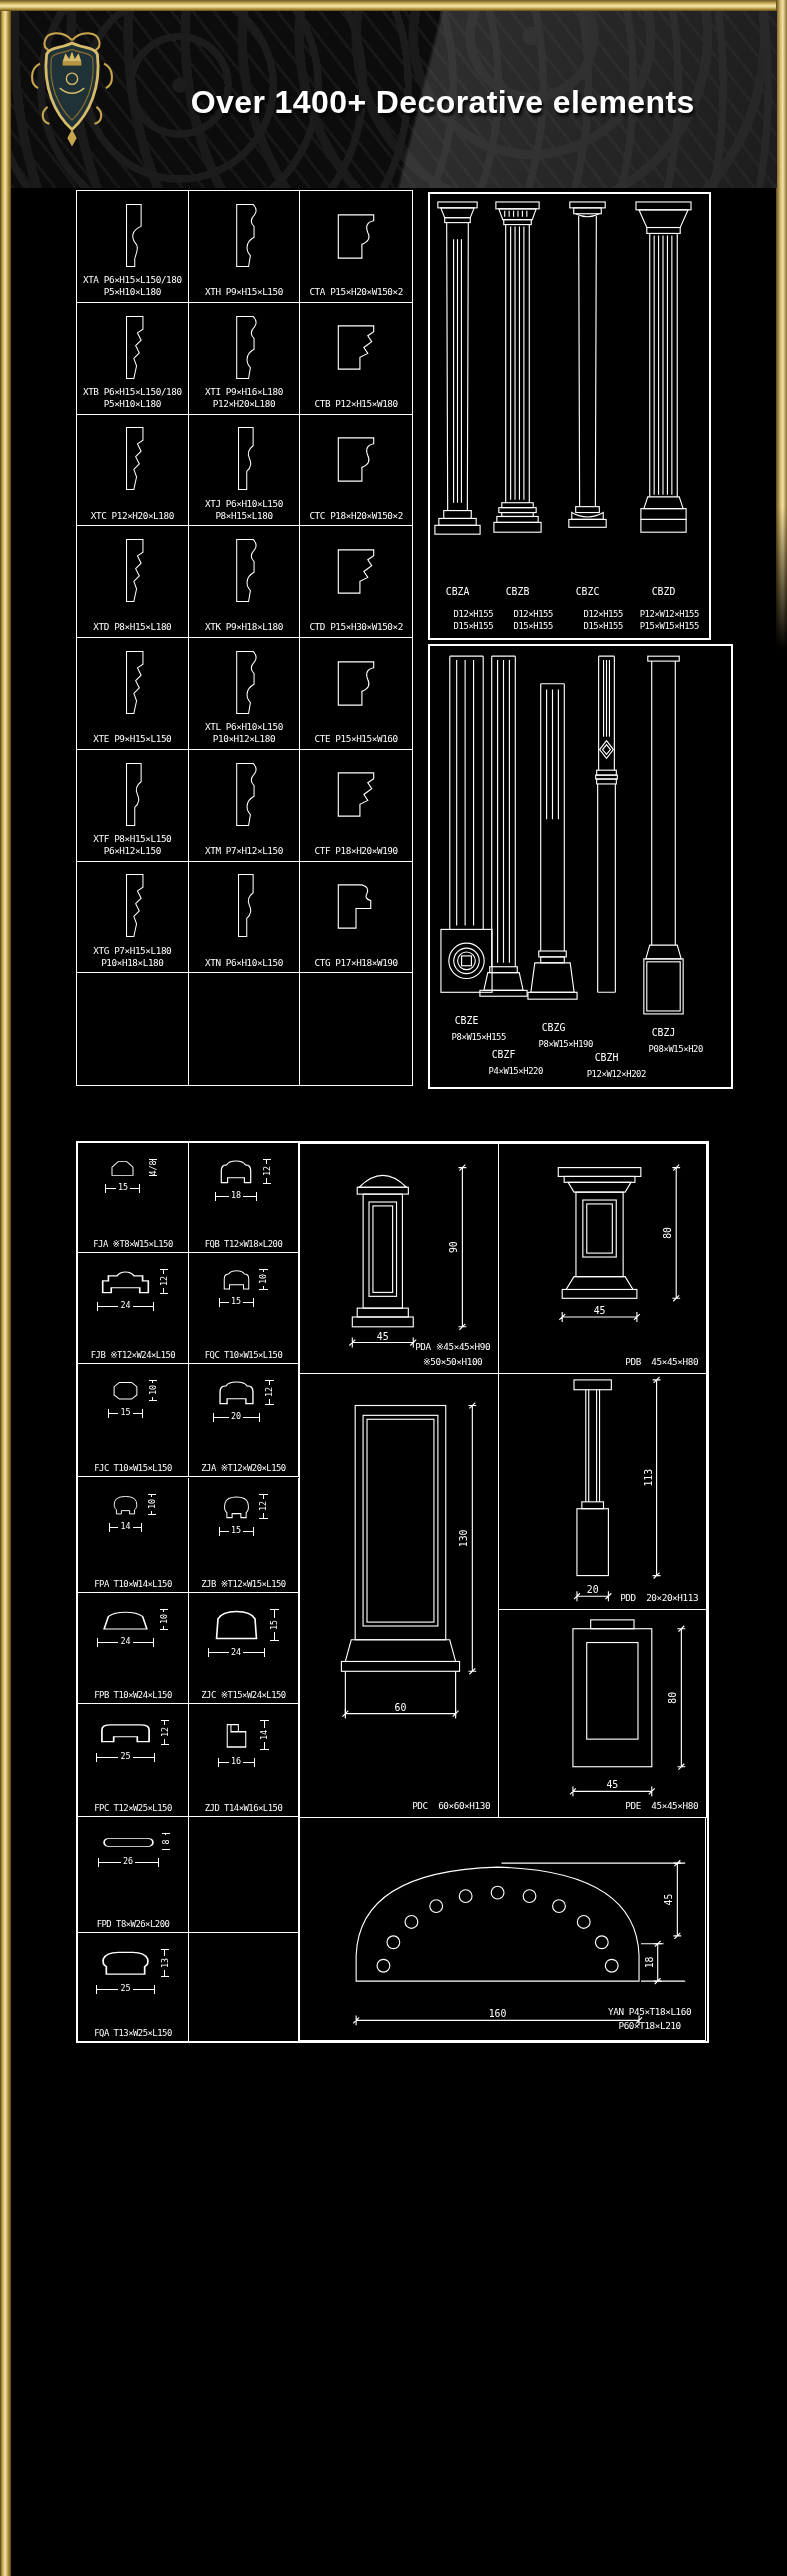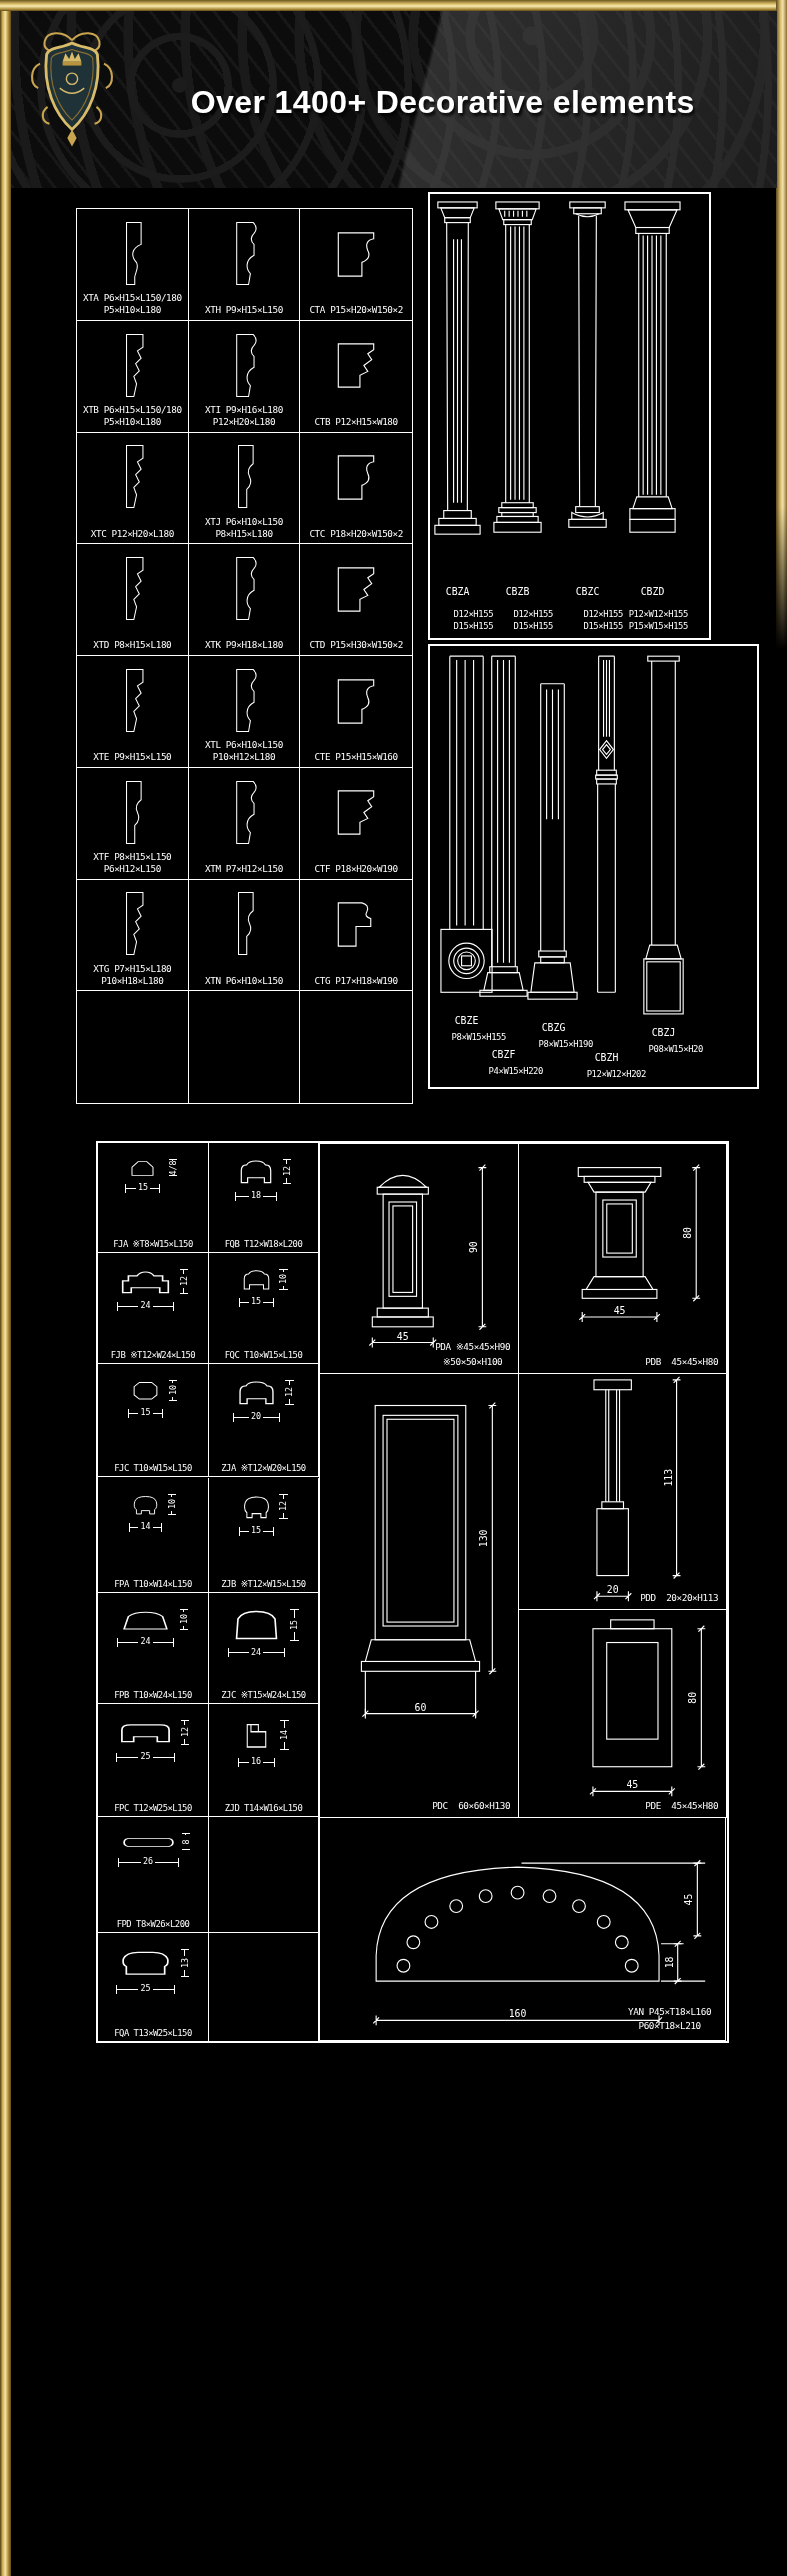--- a/index.html
+++ b/index.html
@@ -17,37 +17,37 @@
       repeating-radial-gradient(circle at 22% 42%, #1c1c1c 0 6.9px, rgba(0,0,0,0) 7.9px 45px),
       repeating-radial-gradient(circle at 68% 14%, #1a1a1a 0 8.9px, rgba(0,0,0,0) 9.8px 57px),
       repeating-linear-gradient(52deg, rgba(44,44,44,.35) 0 3px, rgba(0,0,0,0) 3px 16.7px);}
   .title{position:absolute;left:180px;top:73px;font-family:"Liberation Sans","DejaVu Sans",sans-serif;
     font-weight:bold;font-size:32px;color:#fff;letter-spacing:0.4px;white-space:nowrap;
     text-shadow:2px 3px 3px rgba(0,0,0,.85);}
   .crest{position:absolute;left:13.8px;top:13.8px;}
   .box{position:absolute;box-sizing:border-box;border:2px solid #fff;}
   .thinbox{position:absolute;box-sizing:border-box;border:1px solid #fff;}
   
-  .moldings{left:76px;top:208px;width:337px;height:896px;display:grid;
+  .moldings{left:76px;top:190px;width:337px;height:896px;display:grid;
     grid-template-columns:repeat(3,1fr);grid-template-rows:repeat(8,1fr);}
   .mcell{position:relative;box-sizing:border-box;display:flex;flex-direction:column;
     align-items:center;justify-content:flex-end;padding:3px 1px 3.9px 1px;}
   .mcell.br{border-right:1px solid #fff;} .mcell.bb{border-bottom:1px solid #fff;}
   .mcell svg{position:absolute;left:50%;transform:translateX(-50%);}
   .mlab{font-size:9.3px;line-height:11.8px;color:#fff;text-align:center;white-space:nowrap;letter-spacing:-0.4px;}
   .cad, .cad *{stroke:#fff;fill:none;stroke-width:1.15;}
   .cad text{fill:#fff;stroke:none;font-size:10px;font-family:"DejaVu Sans Mono",monospace;}
   
   .colsA{left:428px;top:192px;width:283px;height:448px;}
-  .colsB{left:428px;top:644px;width:331px;height:445px;padding-left:43px;}
+  .colsB{left:428px;top:644px;width:305px;height:445px;padding-left:43px;}
   .colitem{position:absolute;}
   .ccode{position:absolute;text-align:center;font-size:9.8px;color:#fff;white-space:nowrap;}
   .cspec{position:absolute;text-align:right;font-size:8.9px;line-height:11.8px;color:#fff;white-space:nowrap;letter-spacing:-0.4px;}
   
-  .p2{left:76px;top:1141px;width:633px;height:902px;margin-left:20px;}
+  .p2{left:76px;top:1141px;width:633px;height:902px;}
   .p2cell{position:absolute;box-sizing:border-box;}
   .p2cell.br{border-right:1px solid #fff;} .p2cell.bb{border-bottom:1px solid #fff;}
   .p2lab{position:absolute;bottom:3px;left:0;right:0;text-align:center;font-size:8.9px;color:#fff;
     white-space:nowrap;letter-spacing:-0.5px;}
   .fig{position:absolute;top:15.7px;left:0;right:0;display:flex;justify-content:center;gap:4.9px;align-items:flex-start;}
   .fv{display:flex;flex-direction:column;align-items:center;}
   .wdim{display:flex;align-items:center;width:100%;margin-top:6.9px;}
   .wdim i{flex:1;height:1px;background:#fff;position:relative;}
   .wdim i:first-child::before{content:'';position:absolute;left:0;top:-3.9px;width:1px;height:8.9px;background:#fff;}
   .wdim i:last-child::before{content:'';position:absolute;right:0;top:-3.9px;width:1px;height:8.9px;background:#fff;}
@@ -263,21 +263,21 @@
         <rect x="22" y="8" width="28" height="6"></rect>
    <path d="M24,14 Q36,20 48,14"></path>
         <path d="M27,16 L28,312 M45,16 L44,312"></path>
    <rect x="24" y="312" width="24" height="6"></rect>
         <path d="M20,318 Q36,327 52,318 L52,325 L20,325 Z"></path>
         <rect x="17" y="325" width="38" height="8"></rect>
       </svg>
      <div class="ccode" style="left:0;right:0;top:392px">CBZC</div>
      <div class="cspec" style="left:0;right:0;top:415px">D12×H155<br>D15×H155</div>
    </div>
-    <div class="colitem" style="left:187px;top:0;width:71px;height:344px">
+    <div class="colitem" style="left:198px;top:0;width:71px;height:344px">
      <svg class="cad" width="71" height="344" viewBox="0 0 72 350" style="position:absolute;top:5.9px;left:0">
         <rect x="8" y="2" width="56" height="8"></rect>
         <path d="M11,10 L61,10 L53,28 L19,28 Z"></path>
    <rect x="19" y="28" width="34" height="6"></rect>
         <path d="M22,34 V302 M50,34 V302"></path>
         <path d="M26.5,36 V300 M31,36 V300 M35.5,36 V300 M40,36 V300 M44.5,36 V300"></path>
    <path d="M20,302 L52,302 L56,314 L16,314 Z"></path>
         <rect x="13" y="314" width="46" height="11"></rect>
         <rect x="13" y="325" width="46" height="13"></rect>
       </svg>

